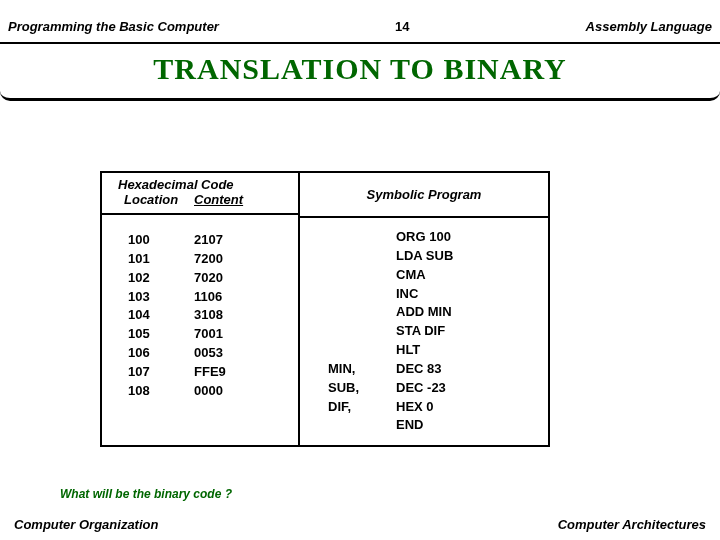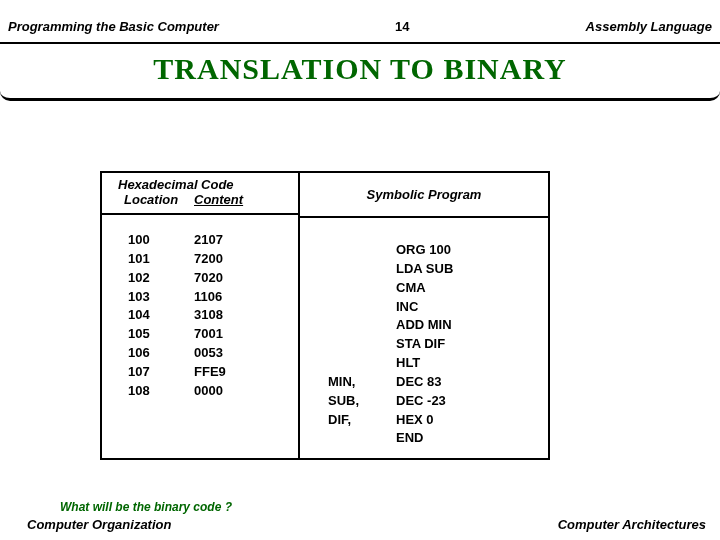--- a/index.html
+++ b/index.html
@@ -79,42 +79,42 @@
   }
   .sym-header {
     border-bottom: 2px solid #000;
     text-align: center;
     padding: 14px 0;
     font-size: 13px;
     font-weight: bold;
     font-style: italic;
   }
   .sym-body {
-    padding: 23px 6px 10px 6px;
+    padding: 10px 6px 10px 6px;
     font-size: 13px;
     font-weight: bold;
     font-family: Arial, sans-serif;
   }
   .sym-line {
     display: flex;
     line-height: 1.45;
   }
   .sym-line .lab { width: 70px; padding-left: 22px; }
   .sym-line .instr { flex: 1; padding-left: 20px; }
   .question {
     font-size: 12px;
     font-weight: bold;
     font-style: italic;
     color: #006600;
     padding: 40px 0 0 60px;
   }
   .footer-row {
     position: absolute;
     bottom: 8px;
-    left: 13px;
+    left: 0;
     right: 0;
     display: flex;
     justify-content: space-between;
     padding: 0 14px;
     font-size: 13px;
     font-weight: bold;
     font-style: italic;
   }
 </style>
 </head>

